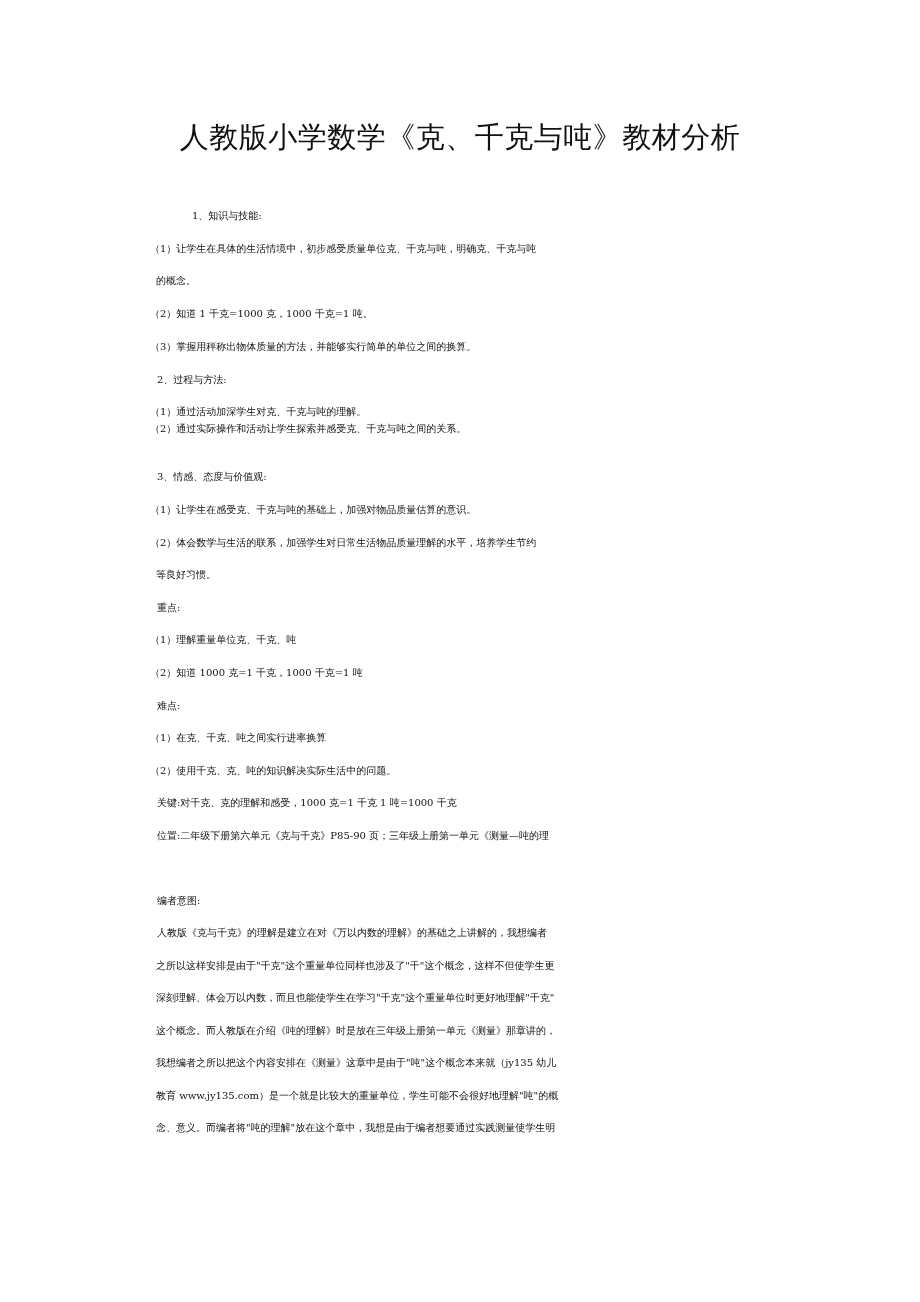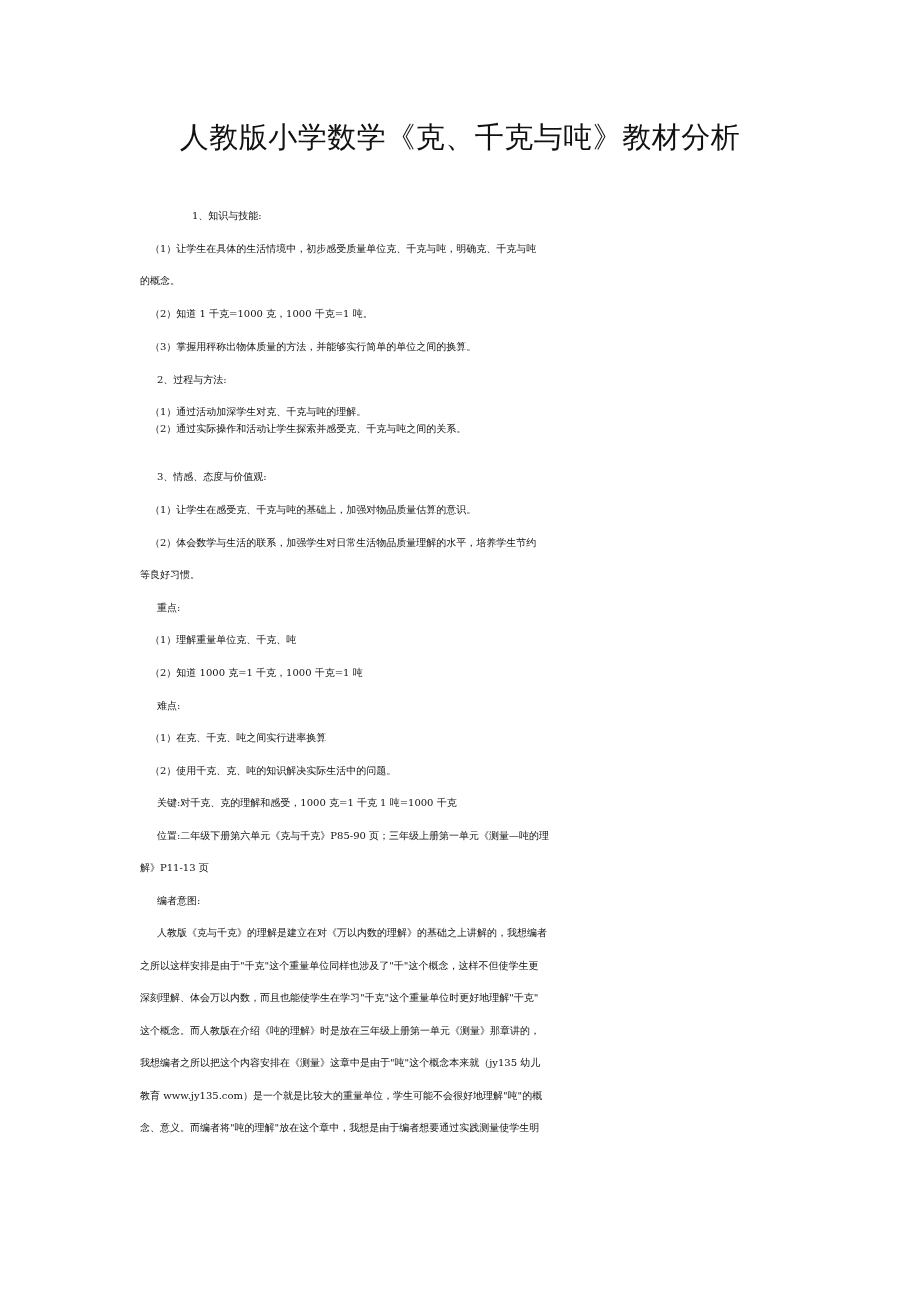--- a/index.html
+++ b/index.html
@@ -14,21 +14,21 @@
     text-align: center; font-family: "DejaVu Sans", "Liberation Sans", sans-serif;
     font-size: 29px; letter-spacing: 0.5px; color: #111;
   }
   .line {
     position: absolute; left: 140px; width: 650px;
     font-size: 10px; line-height: 20px; white-space: nowrap; color: #111;
   }
   .ind1 { left: 192px; }
   .ind2 { left: 157px; }
   .ind3 { left: 150px; }
-  .flush { left: 140px; }
+  .flush { left: 156px; }
 </style>
 </head>
 <body>
 
 <div class="page">
   <div class="title">人教版小学数学《克、千克与吨》教材分析</div>
 
   <div class="line ind1" style="top:206px">1、知识与技能:</div>
   <div class="line ind3" style="top:239px">（1）让学生在具体的生活情境中，初步感受质量单位克、千克与吨，明确克、千克与吨</div>
   <div class="line flush" style="top:271px">的概念。</div>
@@ -47,21 +47,20 @@
   <div class="line ind2" style="top:598px">重点:</div>
   <div class="line ind3" style="top:630px">（1）理解重量单位克、千克、吨</div>
   <div class="line ind3" style="top:663px">（2）知道 1000 克=1 千克，1000 千克=1 吨</div>
 
   <div class="line ind2" style="top:696px">难点:</div>
   <div class="line ind3" style="top:728px">（1）在克、千克、吨之间实行进率换算</div>
   <div class="line ind3" style="top:761px">（2）使用千克、克、吨的知识解决实际生活中的问题。</div>
 
   <div class="line ind2" style="top:793px">关键:对千克、克的理解和感受，1000 克=1 千克 1 吨=1000 千克</div>
   <div class="line ind2" style="top:826px">位置:二年级下册第六单元《克与千克》P85-90 页；三年级上册第一单元《测量—吨的理</div>
-  <div class="line flush" style="top:858px">解》P11-13 页</div>
 
   <div class="line ind2" style="top:923px">人教版《克与千克》的理解是建立在对《万以内数的理解》的基础之上讲解的，我想编者</div>
   <div class="line ind2" style="top:891px">编者意图:</div>
   <div class="line flush" style="top:956px">之所以这样安排是由于"千克"这个重量单位同样也涉及了"千"这个概念，这样不但使学生更</div>
   <div class="line flush" style="top:988px">深刻理解、体会万以内数，而且也能使学生在学习"千克"这个重量单位时更好地理解"千克"</div>
   <div class="line flush" style="top:1021px">这个概念。而人教版在介绍《吨的理解》时是放在三年级上册第一单元《测量》那章讲的，</div>
   <div class="line flush" style="top:1053px">我想编者之所以把这个内容安排在《测量》这章中是由于"吨"这个概念本来就（jy135 幼儿</div>
   <div class="line flush" style="top:1086px">教育  www.jy135.com）是一个就是比较大的重量单位，学生可能不会很好地理解"吨"的概</div>
   <div class="line flush" style="top:1118px">念、意义。而编者将"吨的理解"放在这个章中，我想是由于编者想要通过实践测量使学生明</div>
 </div>

